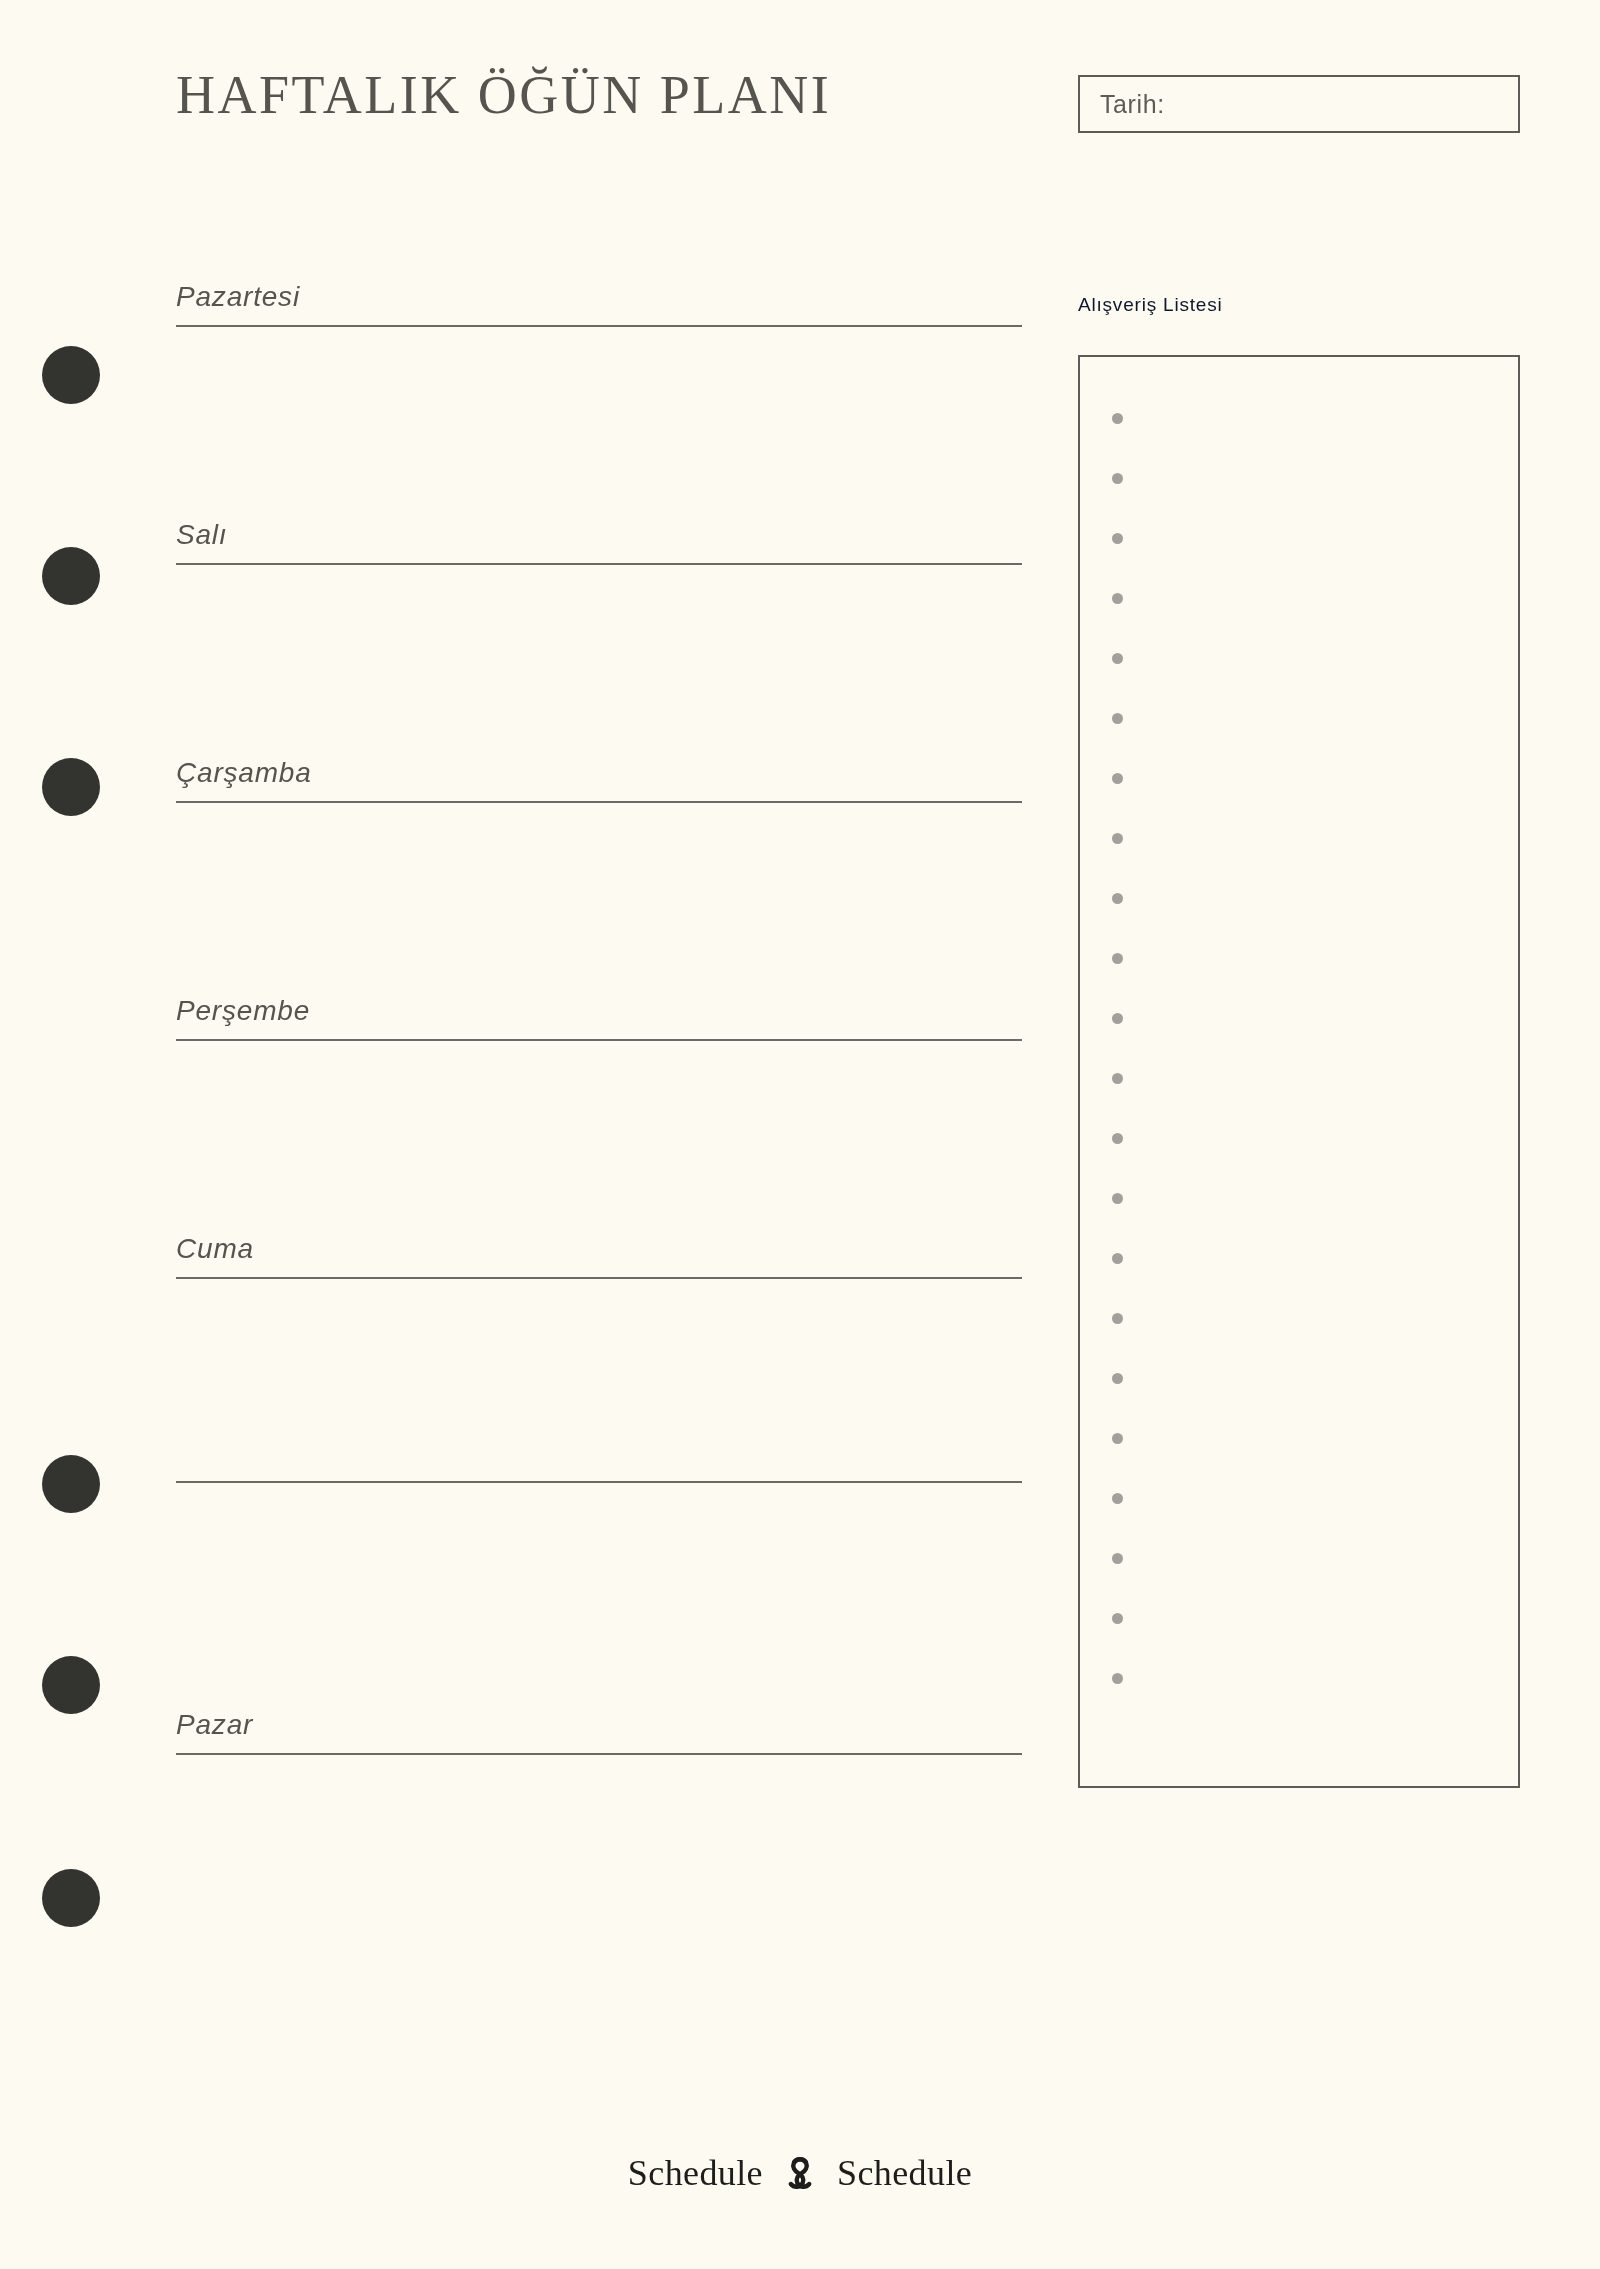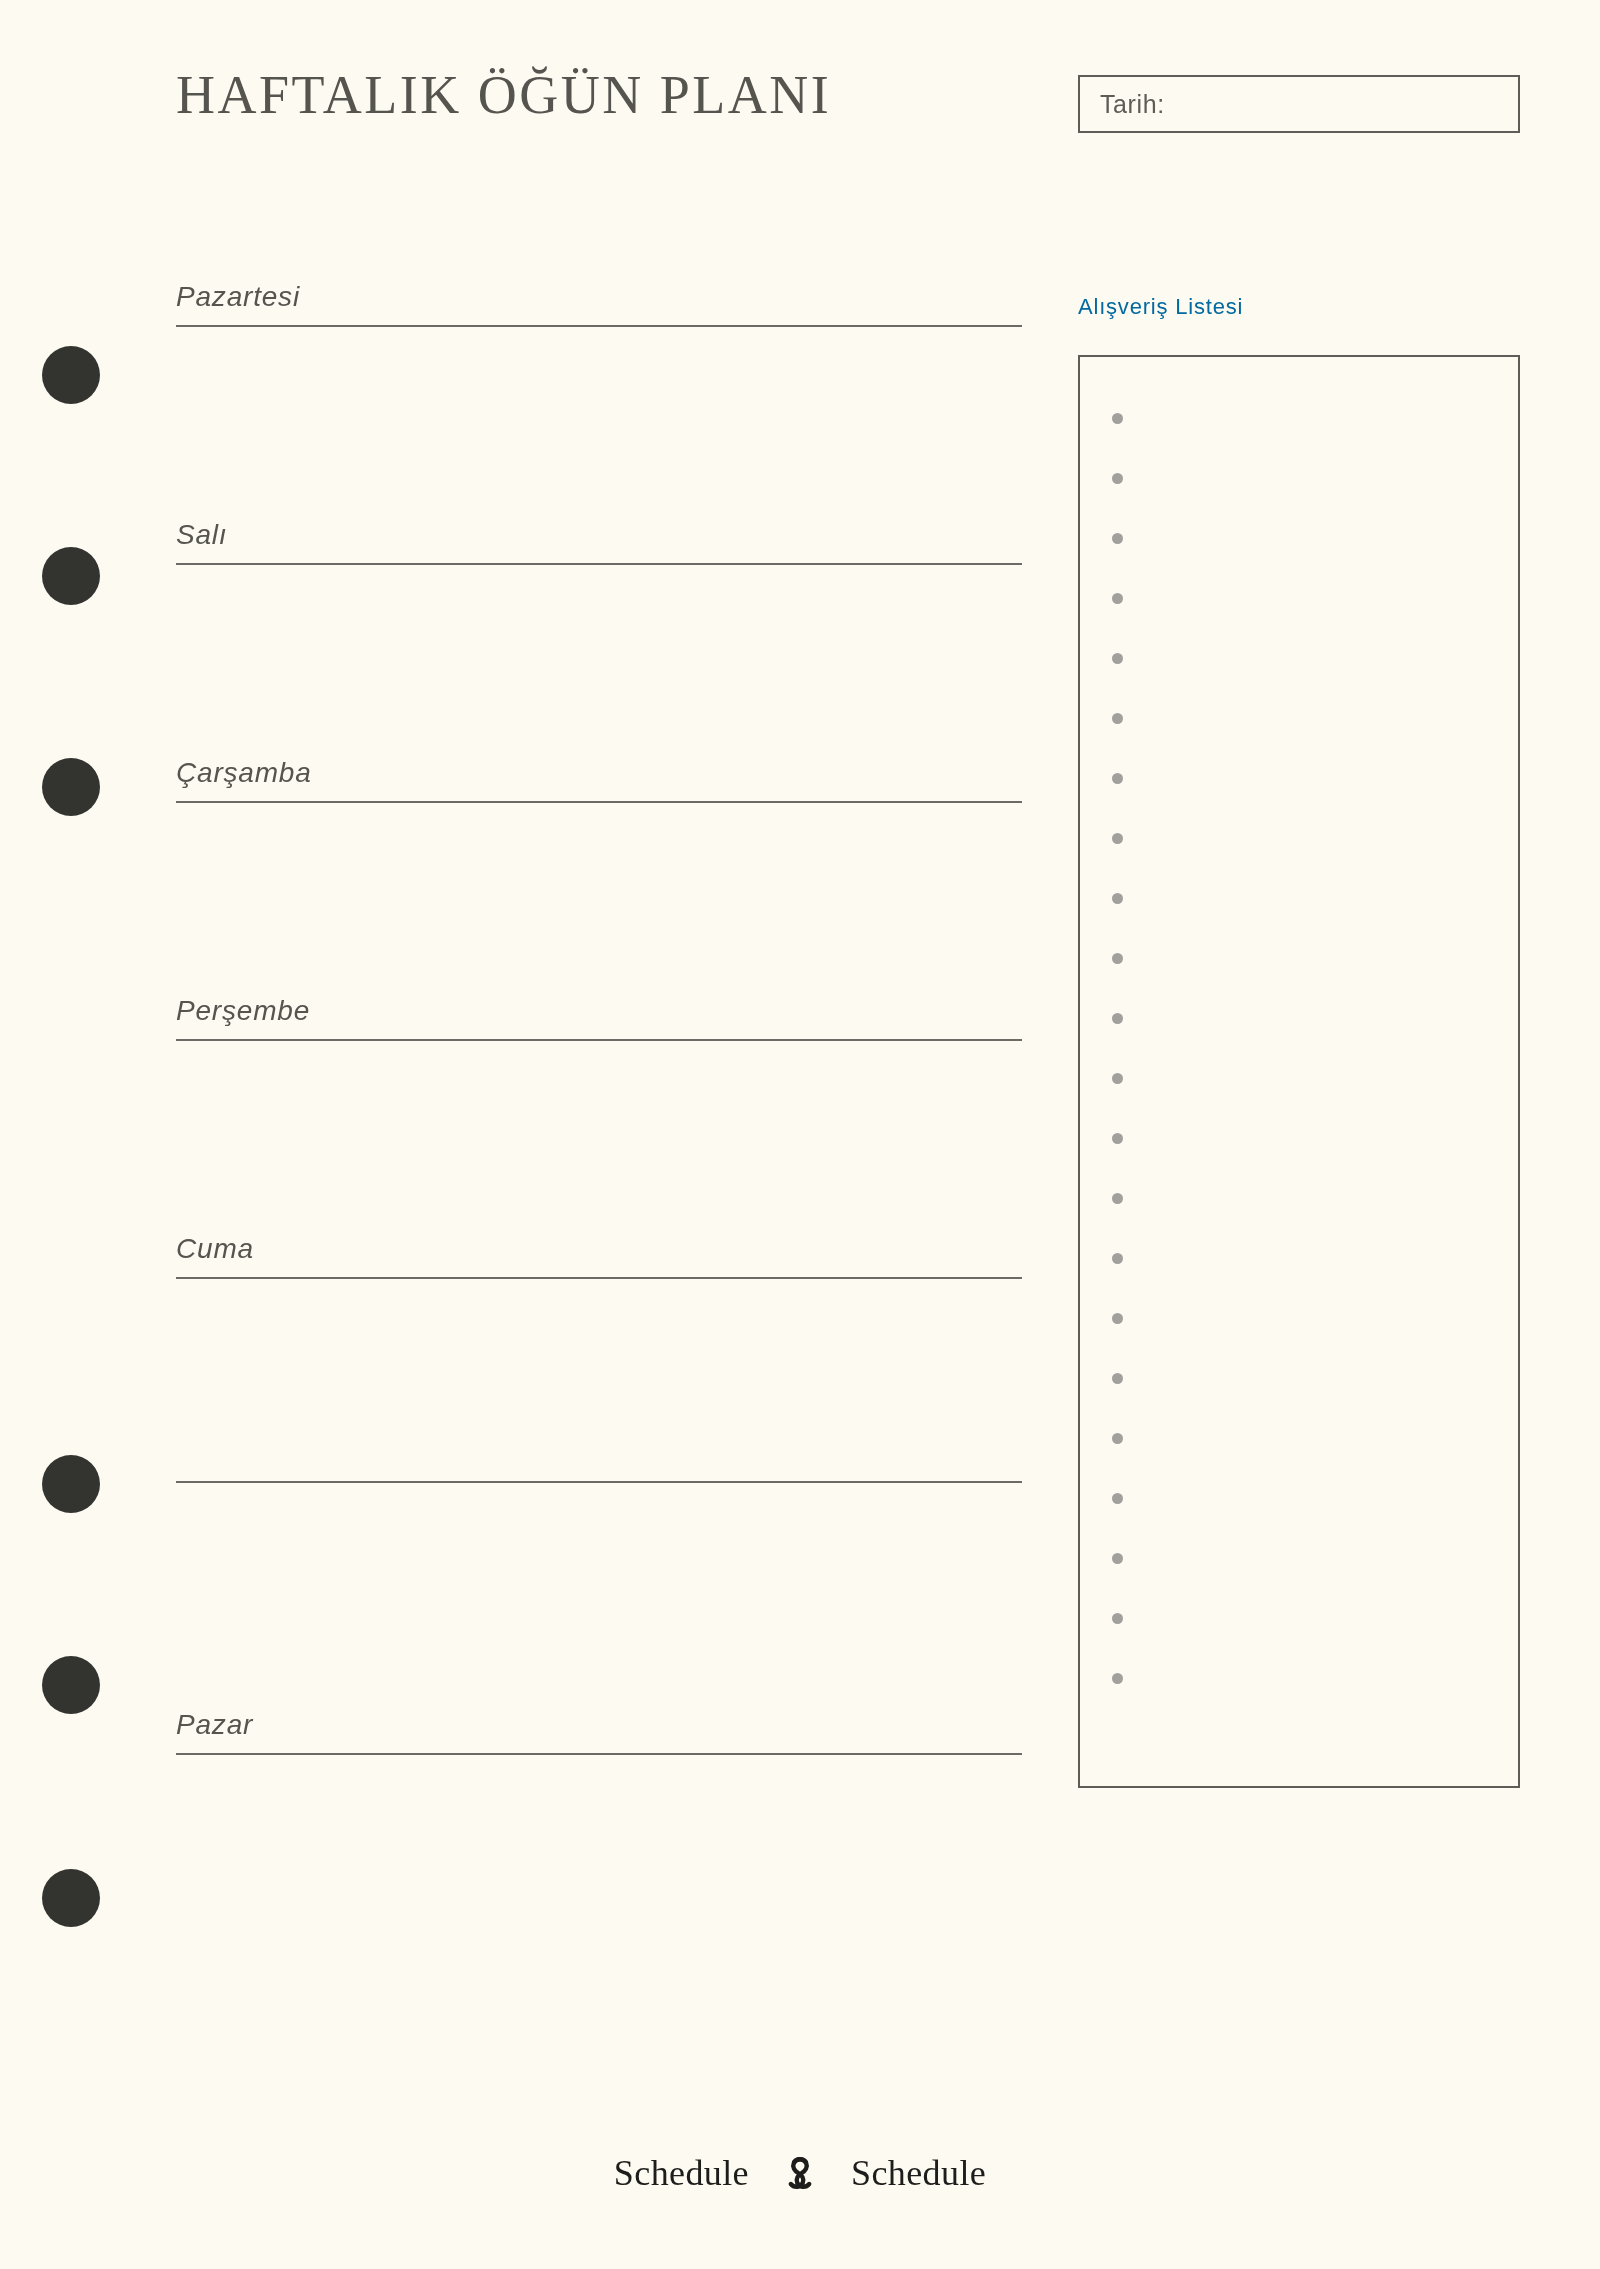--- a/index.html
+++ b/index.html
@@ -93,23 +93,23 @@
   .day-writing-area {
     width: 846px;
     height: 148px;
   }
 
   
   .list-title {
     position: absolute;
     left: 1078px;
     top: 294px;
-    font-size: 22px;
+    font-size: 19px;
     letter-spacing: 0.8px;
-    color: #0369a1;
+    color: #0f172a;
     font-weight: 300;
     white-space: nowrap;
   }
   .list-box {
     position: absolute;
     left: 1078px;
     top: 355px;
     width: 442px;
     height: 1433px;
     border: 2px solid #5d5c57;
@@ -141,21 +141,21 @@
 
   
   .footer {
     position: absolute;
     left: 0;
     right: 0;
     top: 2150px;
     display: flex;
     align-items: center;
     justify-content: center;
-    gap: 28px;
+    gap: 14px;
   }
   .footer-word {
     font-family: "Liberation Serif", "DejaVu Serif", serif;
     font-size: 36px;
     color: #1d1d1b;
     letter-spacing: 0.4px;
   }
   .footer-monogram {
     display: block;
     width: 46px;

